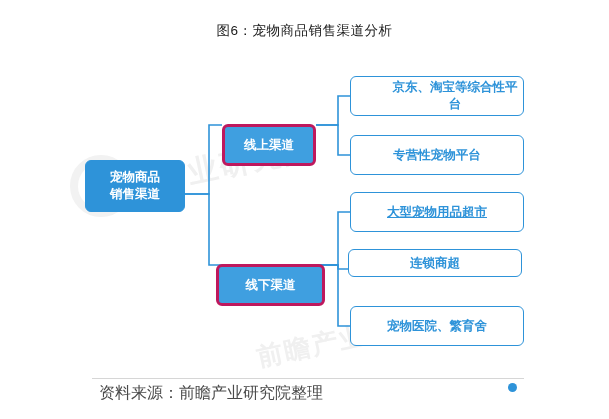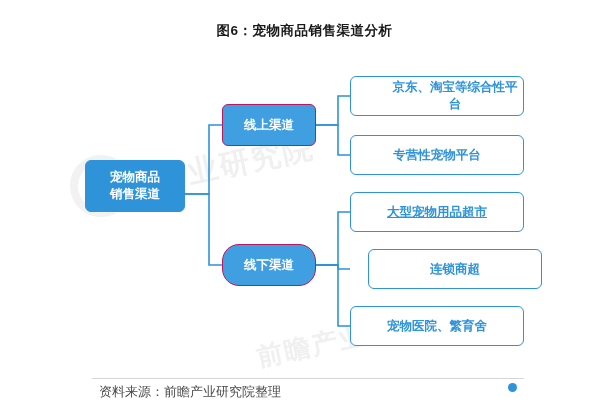--- a/index.html
+++ b/index.html
@@ -43,21 +43,21 @@
     pointer-events: none;
   }
   
   .title {
     position: absolute;
     left: 0;
     top: 22px;
     width: 609px;
     text-align: center;
     font-size: 13.5px;
-    font-weight: bold;
+    font-weight: normal;
     color: #1a1a1a;
     letter-spacing: 0.5px;
   }
   
   .node {
     position: absolute;
     box-sizing: border-box;
     border-radius: 6px;
     display: flex;
     align-items: center;
@@ -71,21 +71,22 @@
     color: #ffffff;
     font-size: 12.5px;
     font-weight: bold;
     border: 1px solid #2e93d9;
   }
   .node.lvl2 {
     background: #3f9fe0;
     color: #ffffff;
     font-size: 12.5px;
     font-weight: bold;
-    border: 1px solid #be185d;
+    border: 3px solid #be185d;
+    margin-top: 20px;
   }
   .node.leaf {
     background: #ffffff;
     color: #2e93d9;
     font-size: 12.5px;
     font-weight: bold;
     border: 1.6px solid #2e93d9;
   }
   
   svg.links {
@@ -102,21 +103,21 @@
     left: 92px;
     top: 378px;
     width: 432px;
     height: 1px;
     background: #d6d6d6;
   }
   .source {
     position: absolute;
     left: 99px;
     top: 383px;
-    font-size: 13px;
+    font-size: 16px;
     color: #4a4a4a;
   }
   .brand {
     position: absolute;
     right: 92px;
     top: 383px;
     font-size: 10.5px;
     color: #4a4a4a;
     display: flex;
     align-items: center;
@@ -155,35 +156,35 @@
   </svg>
 
   <div class="node root" style="left:85px; top:160px; width:100px; height:52px;">
     <span>宠物商品
 销售渠道</span>
   </div>
 
   <div class="node lvl2" style="left:222px; top:104px; width:94px; height:42px;">
     <span>线上渠道</span>
   </div>
-  <div class="node lvl2" style="left:222px; top:244px; width:94px; height:42px;border-radius:17px;">
+  <div class="node lvl2" style="left:216px; top:244px; width:109px; height:42px;">
     <span>线下渠道</span>
   </div>
 
   <div class="node leaf" style="left:350px; top:76px; width:174px; height:40px;padding-left:36px;">
     <span>京东、淘宝等综合性平台</span>
   </div>
   <div class="node leaf" style="left:350px; top:135px; width:174px; height:40px;">
     <span>专营性宠物平台</span>
   </div>
 
   <div class="node leaf" style="left:350px; top:192px; width:174px; height:40px;text-decoration:underline;">
     <span>大型宠物用品超市</span>
   </div>
-  <div class="node leaf" style="left:368px; top:249px; width:174px; height:40px;">
+  <div class="node leaf" style="left:348px; top:249px; width:174px; height:28px;">
     <span>连锁商超</span>
   </div>
   <div class="node leaf" style="left:350px; top:306px; width:174px; height:40px;">
     <span>宠物医院、繁育舍</span>
   </div>
 
   <div class="footer-line"></div>
   <div class="source">资料来源：前瞻产业研究院整理</div>
   <div class="brand">
     <span class="brand-dot"></span>

